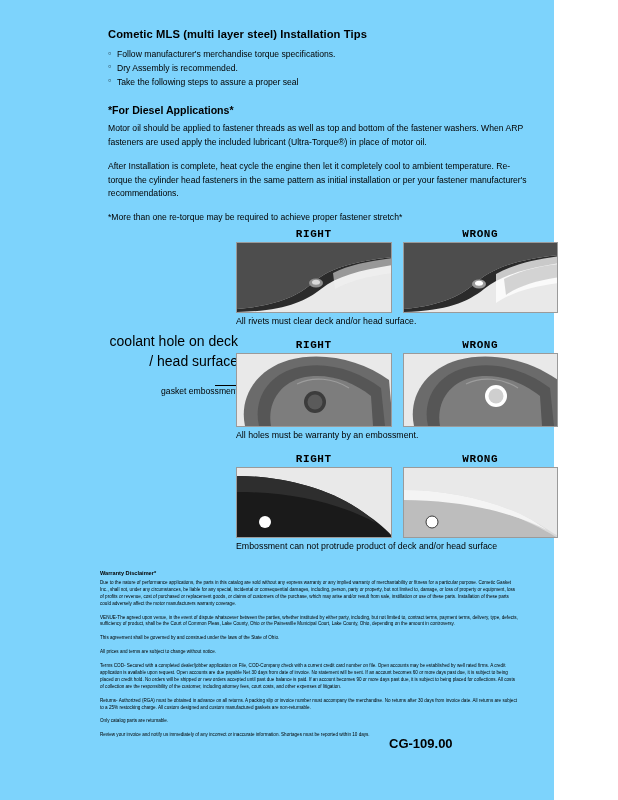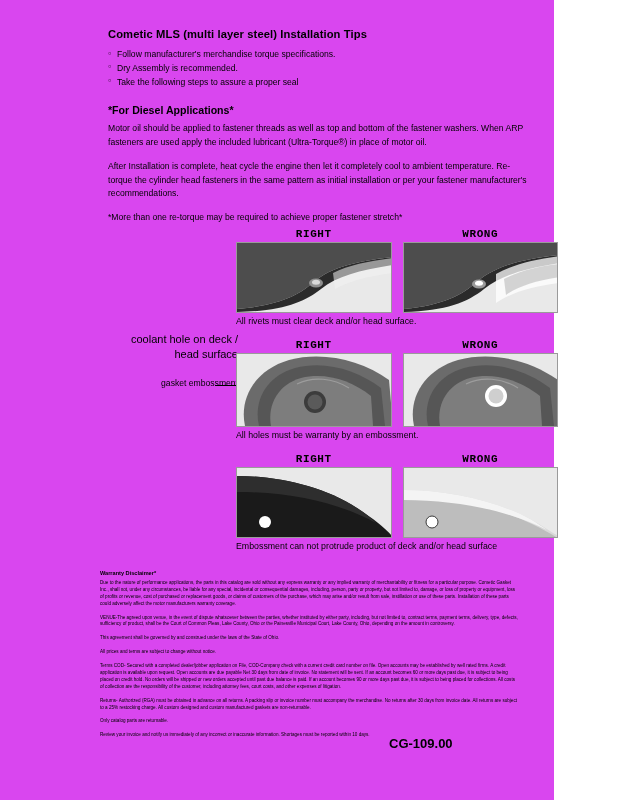--- a/index.html
+++ b/index.html
@@ -13,21 +13,21 @@
     font-family: "Liberation Sans", sans-serif;
     color: #000000;
     position: relative;
     overflow: hidden;
   }
   .page {
     position: absolute;
     left: 0; top: 0;
     width: 554px;
     height: 800px;
-    background: #d946ef;
+    background: #7dd3fc;
   }
   .content {
     position: absolute;
     left: 108px;
     top: 28px;
     width: 420px;
   }
   h1.title {
     font-size: 11.2px;
     font-weight: bold;
@@ -125,21 +125,21 @@
 
   
   .callouts {
     position: absolute;
     left: 108px;
     top: 332px;
     width: 130px;
     text-align: right;
   }
   .callout-text {
-    font-size: 11px;
+    font-size: 14px;
     line-height: 1.4;
   }
   .callout-2 {
     margin-top: 15px;
     font-size: 8.6px;
   }
   .leader {
     position: absolute;
     background: #000;
     height: 1px;

